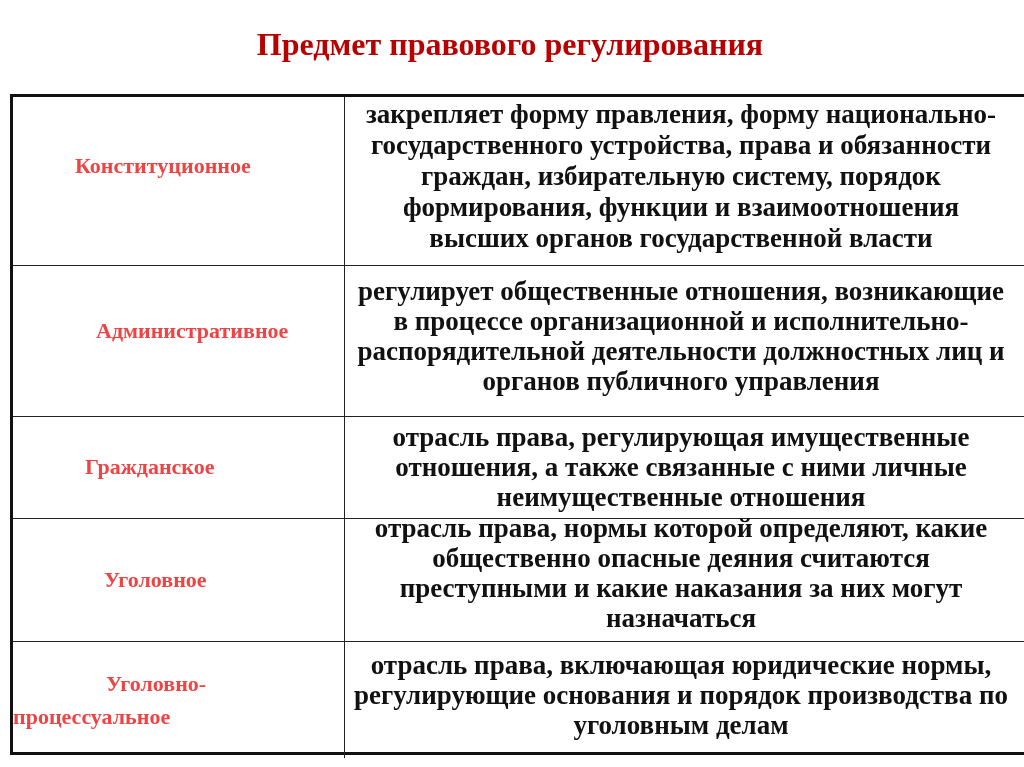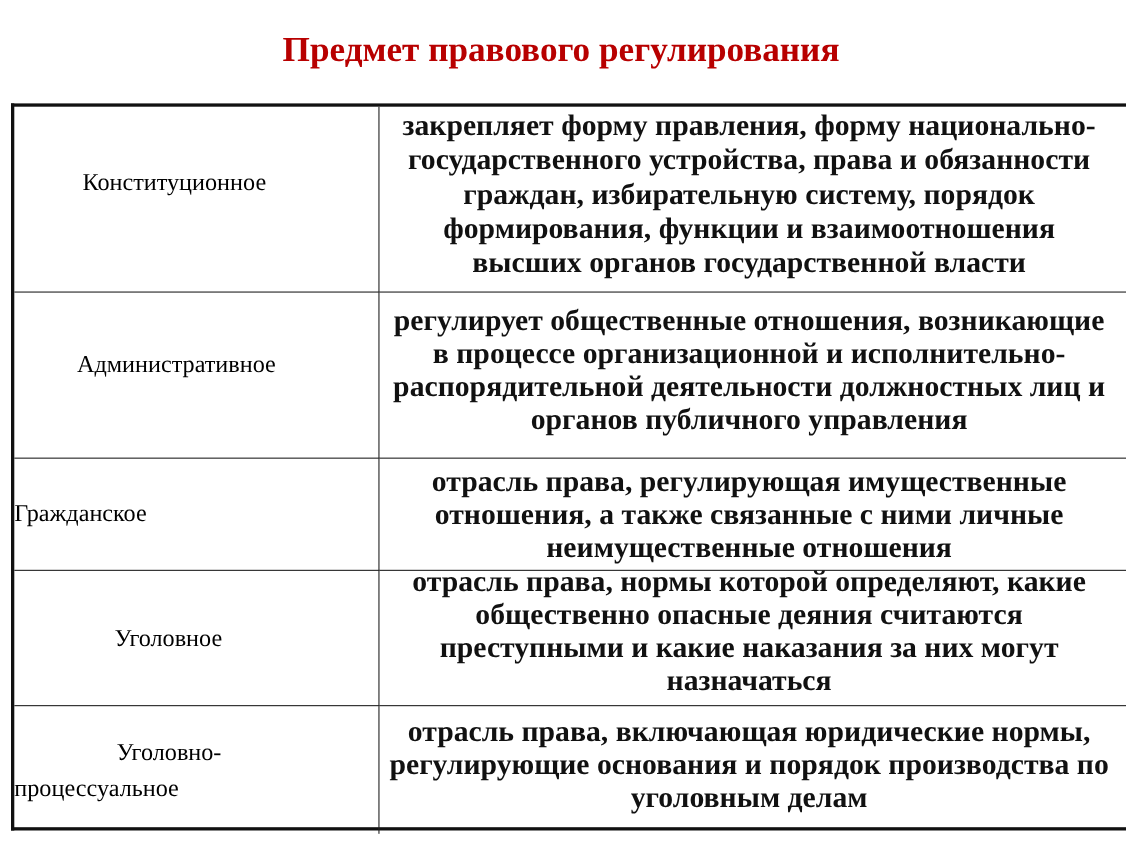--- a/index.html
+++ b/index.html
@@ -45,22 +45,22 @@
       border: 1.5px solid #222;
       padding: 0;
       vertical-align: middle;
     }
     table.subject-table tr:first-child td { border-top: none; }
     table.subject-table tr:last-child td { border-bottom: none; }
     table.subject-table td.branch-cell { border-left: none; width: 331px; }
     table.subject-table td.desc-cell { border-right: none; }
     .branch-label {
       font-size: 22px;
-      font-weight: normal;
-      color: #000000;
+      font-weight: bold;
+      color: #ef4444;
       display: block;
       line-height: 30px;
     }
     .desc-text {
       font-size: 27px;
       font-weight: bold;
       color: #111;
       text-align: center;
       line-height: 30px;
       padding: 0 6px;
@@ -83,29 +83,29 @@
         <tr class="row1">
       <td class="branch-cell">
         <span class="branch-label" style="padding-left:62px; margin-top:-30px;">Конституционное</span>
       </td>
       <td class="desc-cell">
         <div class="desc-text" style="line-height:31px; margin-top:-8px;">закрепляет форму правления, форму национально-государственного устройства, права и обязанности граждан, избирательную систему, порядок формирования, функции и взаимоотношения высших органов государственной власти</div>
       </td>
     </tr>
     <tr class="row2">
       <td class="branch-cell">
-        <span class="branch-label" style="padding-left:57px; margin-top:-20px;">Административное</span>
+        <span class="branch-label" style="padding-left:57px; margin-top:-20px;margin-left:26px;">Административное</span>
       </td>
       <td class="desc-cell">
         <div class="desc-text" style="margin-top:-10px;">регулирует общественные отношения, возникающие в процессе организационной и исполнительно-распорядительной деятельности должностных лиц и органов публичного управления</div>
       </td>
     </tr>
     <tr class="row3">
       <td class="branch-cell">
-        <span class="branch-label" style="">Гражданское</span>
+        <span class="branch-label" style="padding-left:72px;">Гражданское</span>
       </td>
       <td class="desc-cell">
         <div class="desc-text">отрасль права, регулирующая имущественные отношения, а также связанные с ними личные неимущественные отношения</div>
       </td>
     </tr>
     <tr class="row4">
       <td class="branch-cell">
         <span class="branch-label" style="padding-left:79px;margin-left:12px;">Уголовное</span>
       </td>
       <td class="desc-cell">

